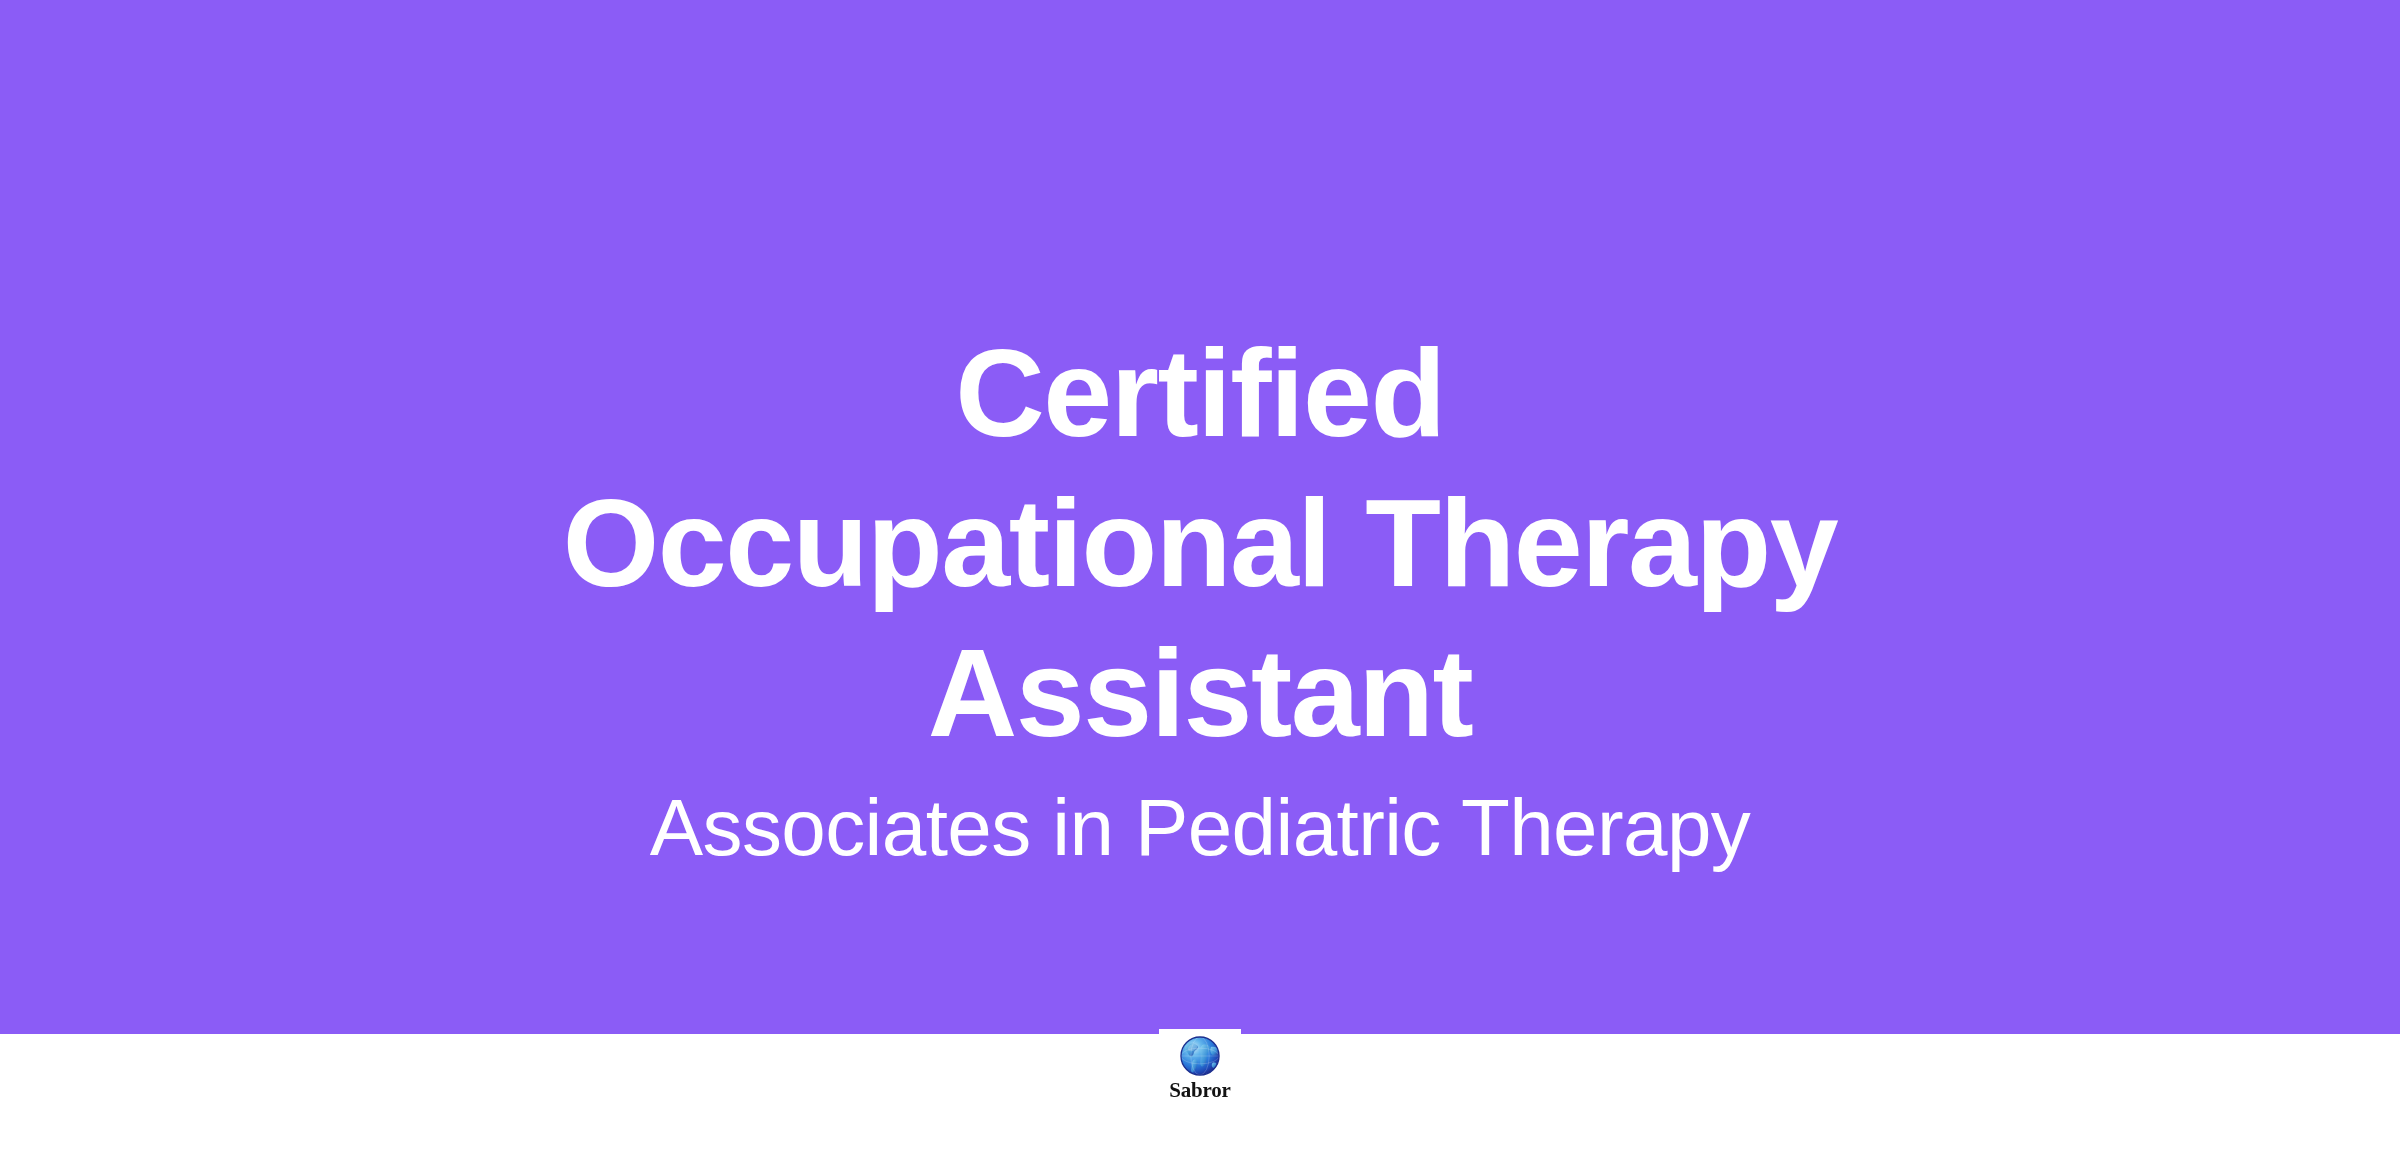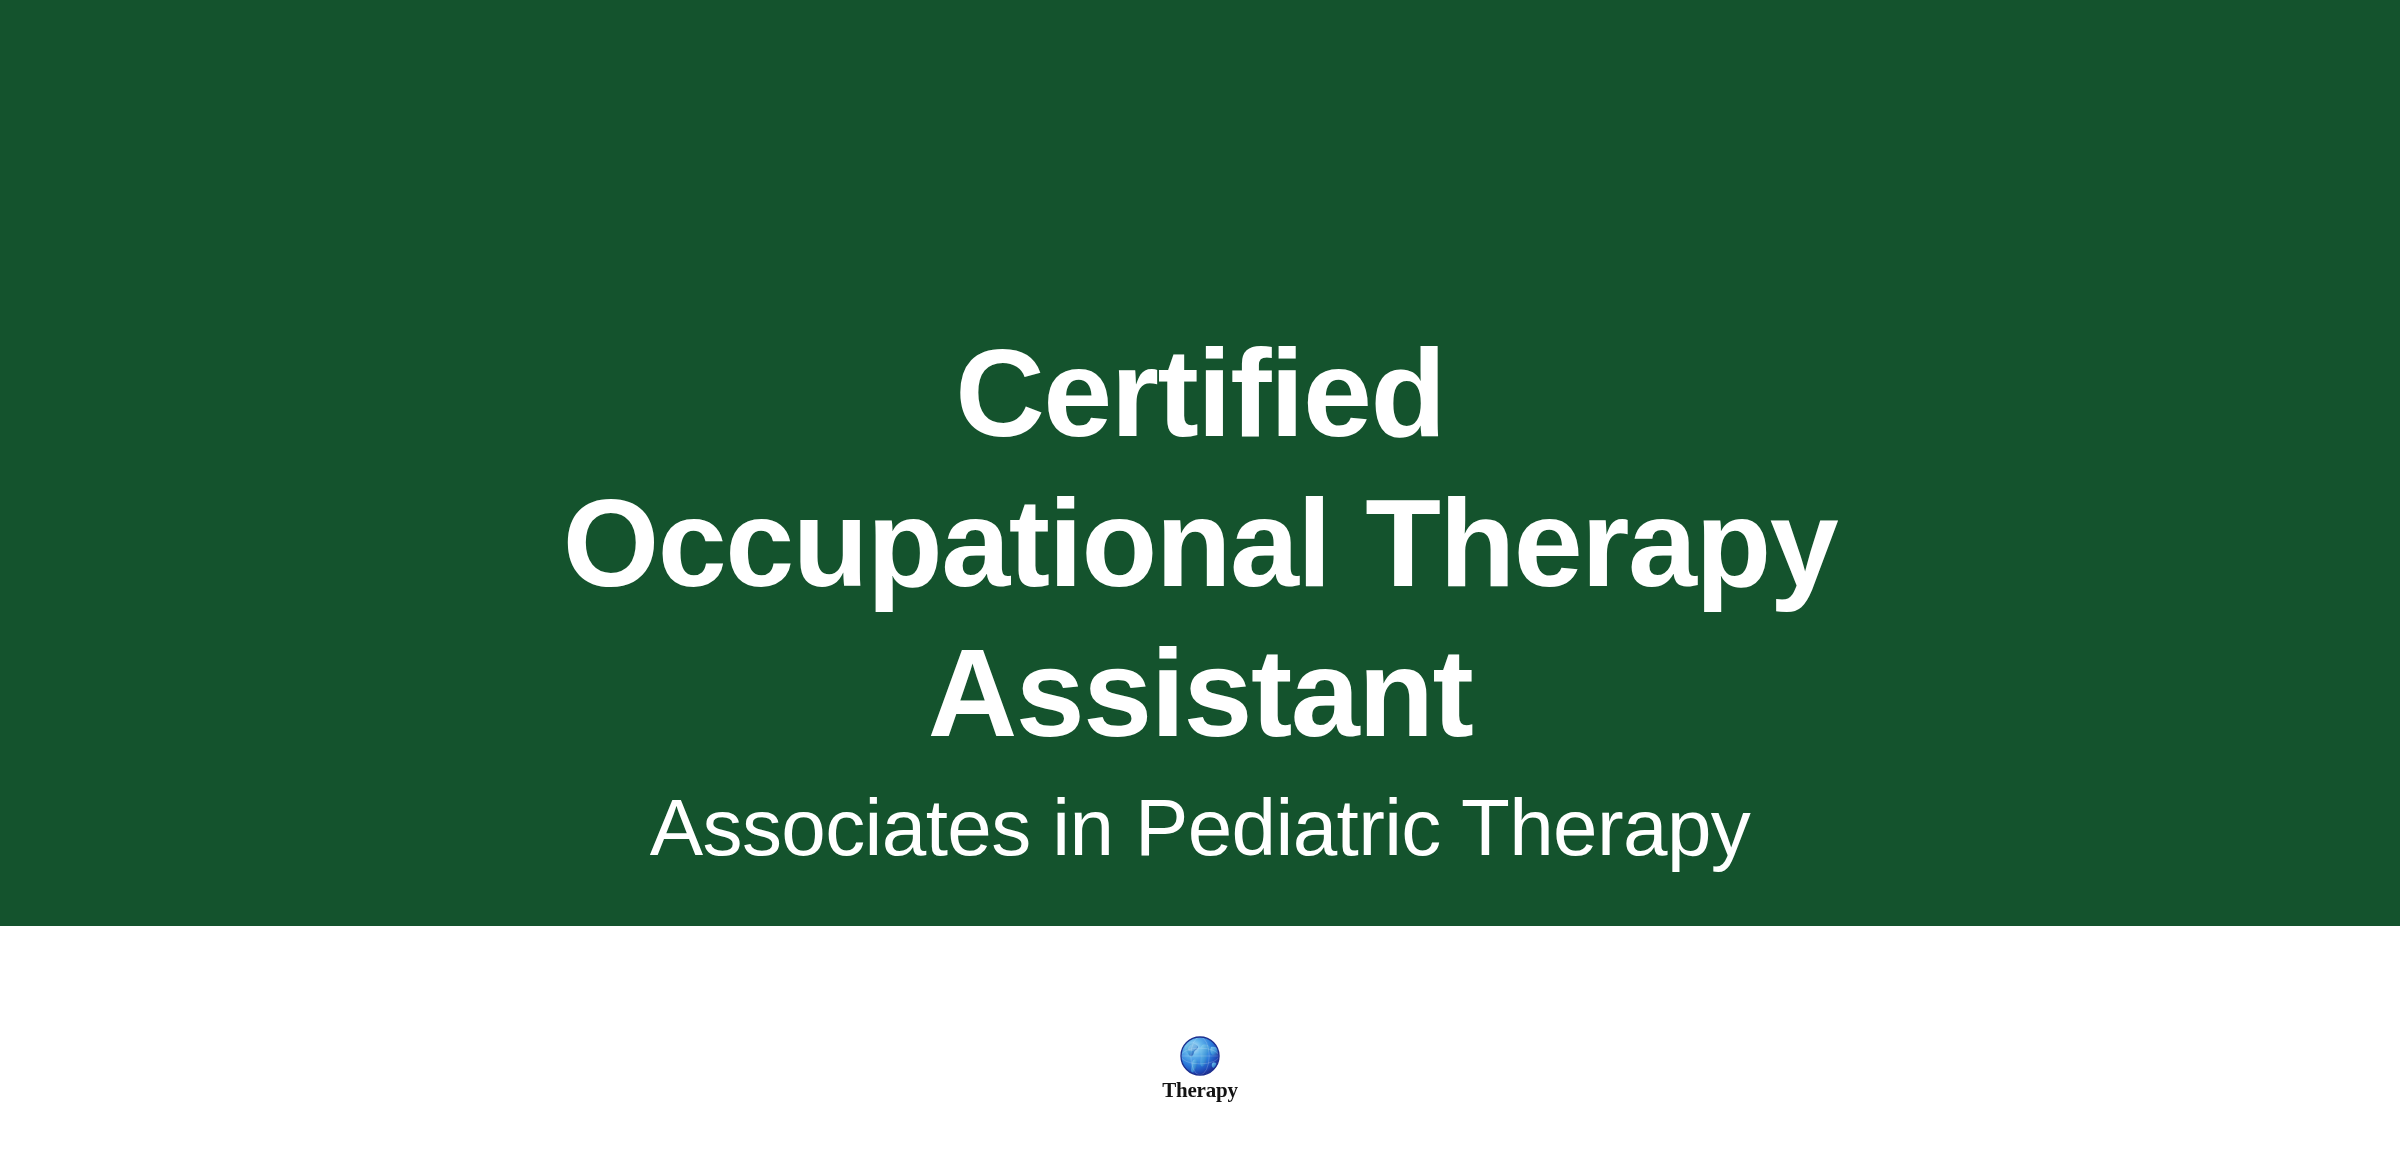--- a/index.html
+++ b/index.html
@@ -11,22 +11,22 @@
     width: 2400px;
     height: 1173px;
     overflow: hidden;
     font-family: "Liberation Sans", sans-serif;
     -webkit-font-smoothing: antialiased;
   }
 
   #card {
     position: relative;
     width: 2400px;
-    height: 926px;
-    background: #14532d;
+    height: 1034px;
+    background: #8b5cf6;
     box-sizing: border-box;
   }
 
   
   #text-block {
     position: absolute;
     left: 0;
     top: 0;
     width: 2400px;
     padding-top: 318px;
@@ -159,17 +159,17 @@
         <g clip-path="url(#globeClip)" fill="none" stroke="#FFFFFF" stroke-opacity="0.30" stroke-width="0.9">
           <ellipse cx="32" cy="32" rx="29" ry="12"></ellipse>
           <ellipse cx="32" cy="32" rx="14" ry="29"></ellipse>
           <line x1="3" y1="32" x2="61" y2="32"></line>
         </g>
 
         <circle cx="32" cy="32" r="29" fill="none" stroke="#1B2E8E" stroke-width="2"></circle>
         <ellipse cx="21" cy="19" rx="8" ry="5" fill="#FFFFFF" opacity="0.22" transform="rotate(-28 21 19)"></ellipse>
       </svg>
 
-      <span id="logo-wordmark">Therapy</span>
+      <span id="logo-wordmark">Sabror</span>
     </div>
   </div>
 
 </div>
 
 </body></html>

